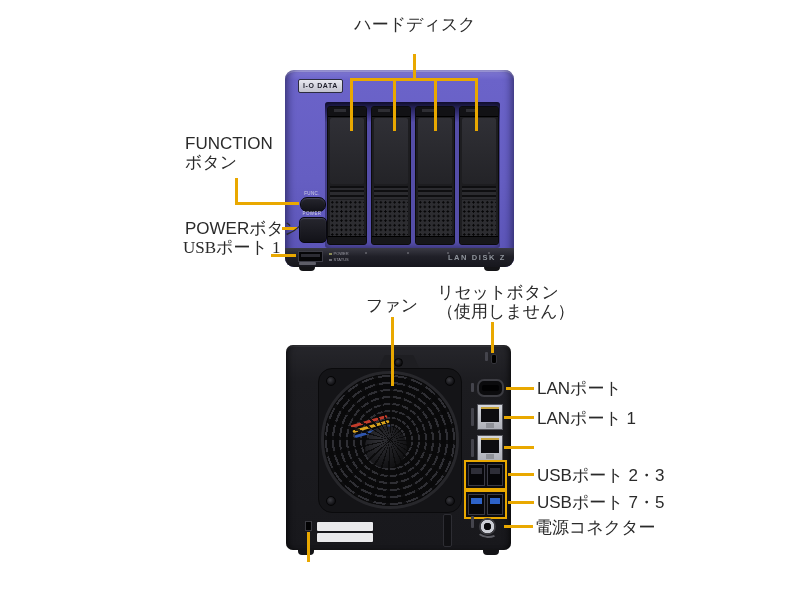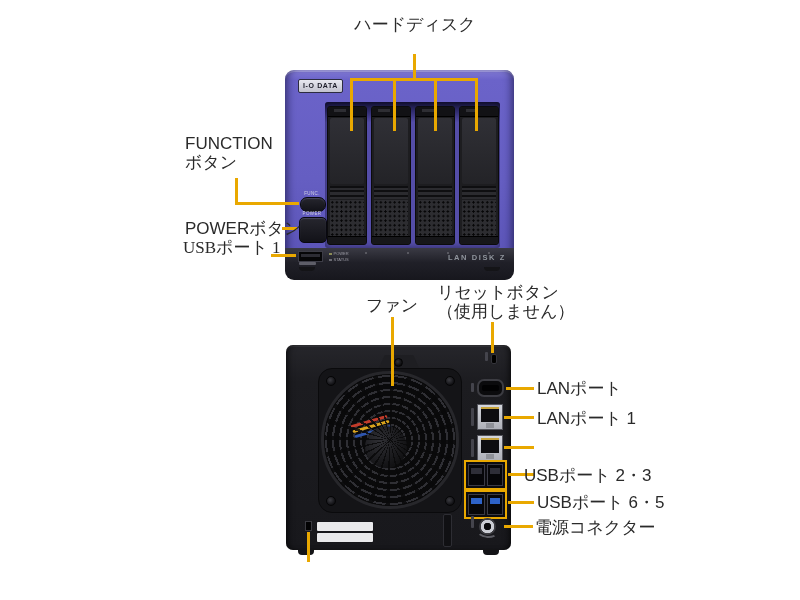--- a/index.html
+++ b/index.html
@@ -26,21 +26,21 @@
   .bay-face{position:absolute;left:2px;top:11px;width:34px;height:66px;
     background:linear-gradient(180deg,#303036,#232327);border-radius:2px;}
   .bay-slats{position:absolute;left:2px;top:79px;width:34px;height:13px;
     background:repeating-linear-gradient(180deg,#0e0e10 0 2px,#2b2b2f 2px 4.5px);}
   .bay-vent{position:absolute;left:2px;top:93px;width:34px;height:36px;background:#2d2d31;
     background-image:radial-gradient(#060607 1.1px,transparent 1.3px);background-size:4.6px 4.6px;}
   .bay-foot{position:absolute;left:0;bottom:0;width:100%;height:7px;background:#17171a;border-top:1px solid #000;}
   .tinylabel{position:absolute;color:#d2d3e4;font-size:4.5px;letter-spacing:.4px;text-align:center;}
   .frontbtn{position:absolute;background:linear-gradient(180deg,#26262e,#121218);
     border:1px solid #080810;box-shadow:inset 0 1px 1px rgba(160,160,220,.25);}
-  #front-strip{position:absolute;left:0;top:178px;width:229px;height:32px;border-radius:0 0 9px 9px;
+  #front-strip{position:absolute;left:0;top:178px;width:229px;height:19px;border-radius:0 0 9px 9px;
     background:linear-gradient(180deg,#3a3a44,#202028 45%,#17171d);}
   .usb-port-front{position:absolute;background:#060608;border:1px solid #3c3c46;}
   .usb-port-front .tongue{position:absolute;left:2px;top:1.5px;right:2px;height:3px;background:#2c2c34;}
   .ledrow{position:absolute;color:#9a9aa4;font-size:4px;line-height:5px;white-space:nowrap;}
   .leddot{display:inline-block;width:2.5px;height:2.5px;background:#8b8b57;margin-right:2px;}
   .stripdot{position:absolute;width:2px;height:2px;background:#66666e;border-radius:50%;}
   #landisk-logo{position:absolute;right:8px;top:5px;color:#8f949c;font-size:7.5px;font-weight:bold;
     letter-spacing:1.6px;}
   .foot{position:absolute;background:#141417;border-radius:0 0 4px 4px;}
   
@@ -245,17 +245,17 @@
   <div class="line" style="left:504px;top:525px;width:29px;height:3px;"></div>
   <div class="line" style="left:307px;top:532px;width:3px;height:30px;"></div>
 
   <div class="callout" style="left:366px;top:296px;">ファン</div>
   <div class="callout" style="left:437px;top:283px;">
     <div>リセットボタン</div>
     <div>（使用しません）</div>
   </div>
   <div class="callout" style="left:537px;top:379px;">LANポート</div>
   <div class="callout" style="left:537px;top:409px;">LANポート 1</div>
-  <div class="callout" style="left:524px;top:466px;">USBポート 2・3</div>
-  <div class="callout" style="left:537px;top:493px;">USBポート 6・5</div>
+  <div class="callout" style="left:537px;top:466px;">USBポート 2・3</div>
+  <div class="callout" style="left:537px;top:493px;">USBポート 7・5</div>
   <div class="callout" style="left:535px;top:518px;">電源コネクター</div>
 
 </div>
 
 </body></html>

